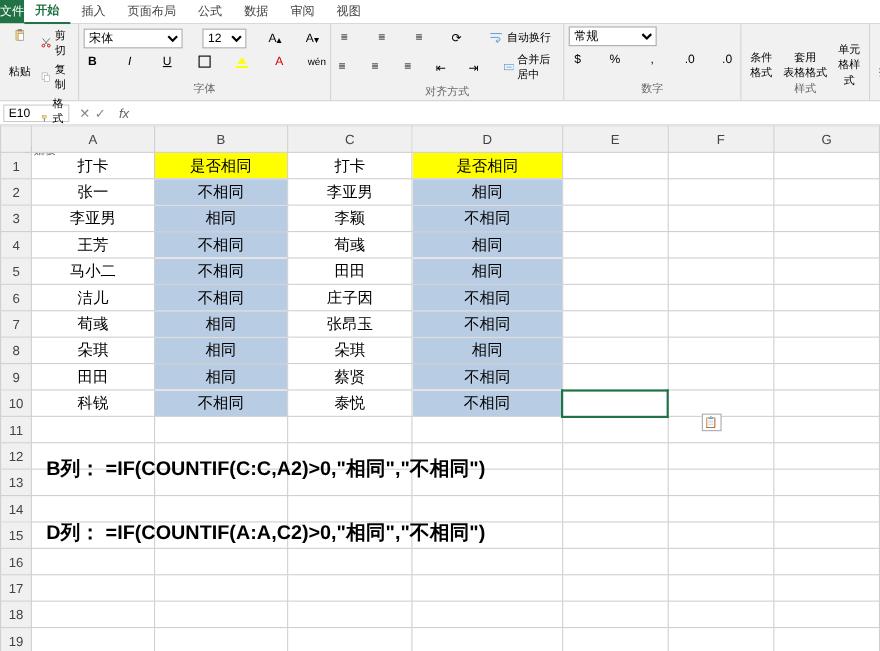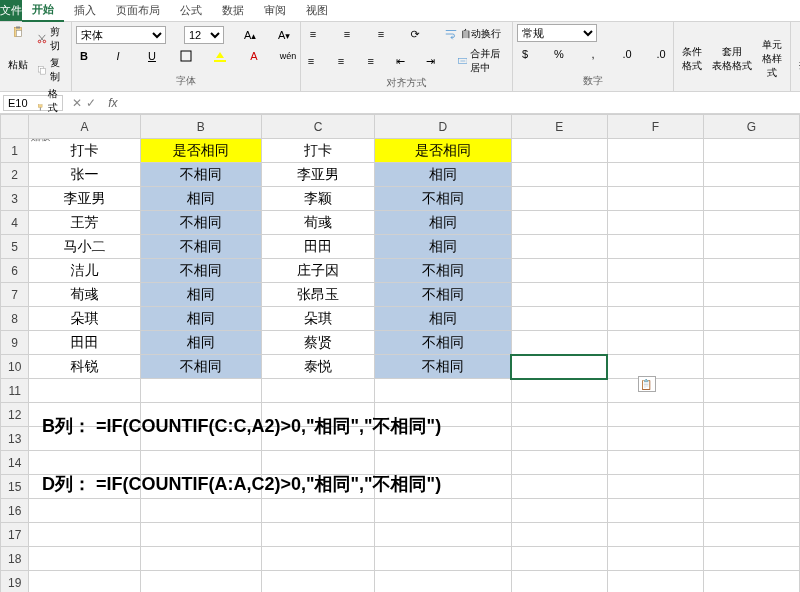--- a/index.html
+++ b/index.html
@@ -209,20 +209,21 @@
 表格格式</span>
         </div>
       <div class="big-btn">
           <svg class="icn" viewBox="0 0 24 24">
             <rect x="2" y="4" width="20" height="6" fill="#e8c55a"></rect>
             <rect x="2" y="14" width="20" height="6" fill="#5b9bd5"></rect>
           </svg>
           <span>单元格样式</span>
         </div>
     </div>
+    <div class="group-label">样式</div>
   </div>
 
   <div class="group">
     <div class="group-body">
       <div class="big-btn">
           <svg class="icn" viewBox="0 0 24 24">
             <rect x="4" y="8" width="16" height="12" fill="#fff" stroke="#888"></rect>
             <rect x="8" y="2" width="8" height="6" fill="#8aab5a"></rect>
           </svg>
           <span>插入</span>

